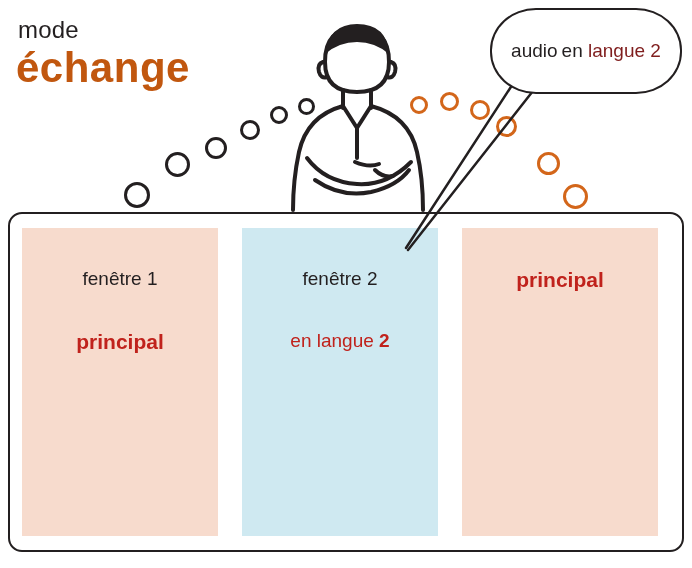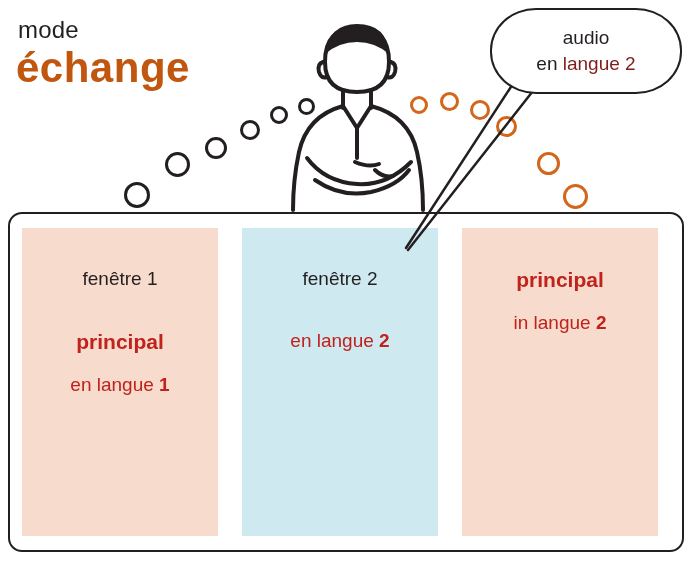--- a/index.html
+++ b/index.html
@@ -60,21 +60,20 @@
     position: absolute;
     left: 490px;
     top: 8px;
     width: 192px;
     height: 86px;
     border: 2.5px solid #231f20;
     border-radius: 46px / 42px;
     background: #ffffff;
     box-sizing: border-box;
     display: flex;
-    flex-direction: column;
     align-items: center;
     justify-content: center;
     gap: 4px;
     z-index: 5;
   }
   #balloon-line1 {
     font-size: 19px;
     color: #231f20;
   }
   #balloon-line2 {
@@ -208,28 +207,26 @@
   <div id="speech-balloon">
     <div id="balloon-line1">audio</div>
     <div id="balloon-line2"><span>en </span><span class="accent">langue 2</span></div>
   </div>
 
   <div id="main-panel">
 
     <div class="window-col" id="col-1">
       <div class="col-title">fenêtre 1</div>
       <div class="col-role">principal</div>
-      <div class="col-lang"><span>en langue </span><b>1</b></div>
     </div>
 
     <div class="window-col" id="col-2">
       <div class="col-title">fenêtre 2</div>
       <div class="col-lang"><span>en langue </span><b>2</b></div>
     </div>
 
     <div class="window-col" id="col-3">
       <div class="col-role">principal</div>
-      <div class="col-lang"><span>in langue </span><b>2</b></div>
     </div>
 
   </div>
 
 </div>
 
 </body></html>

